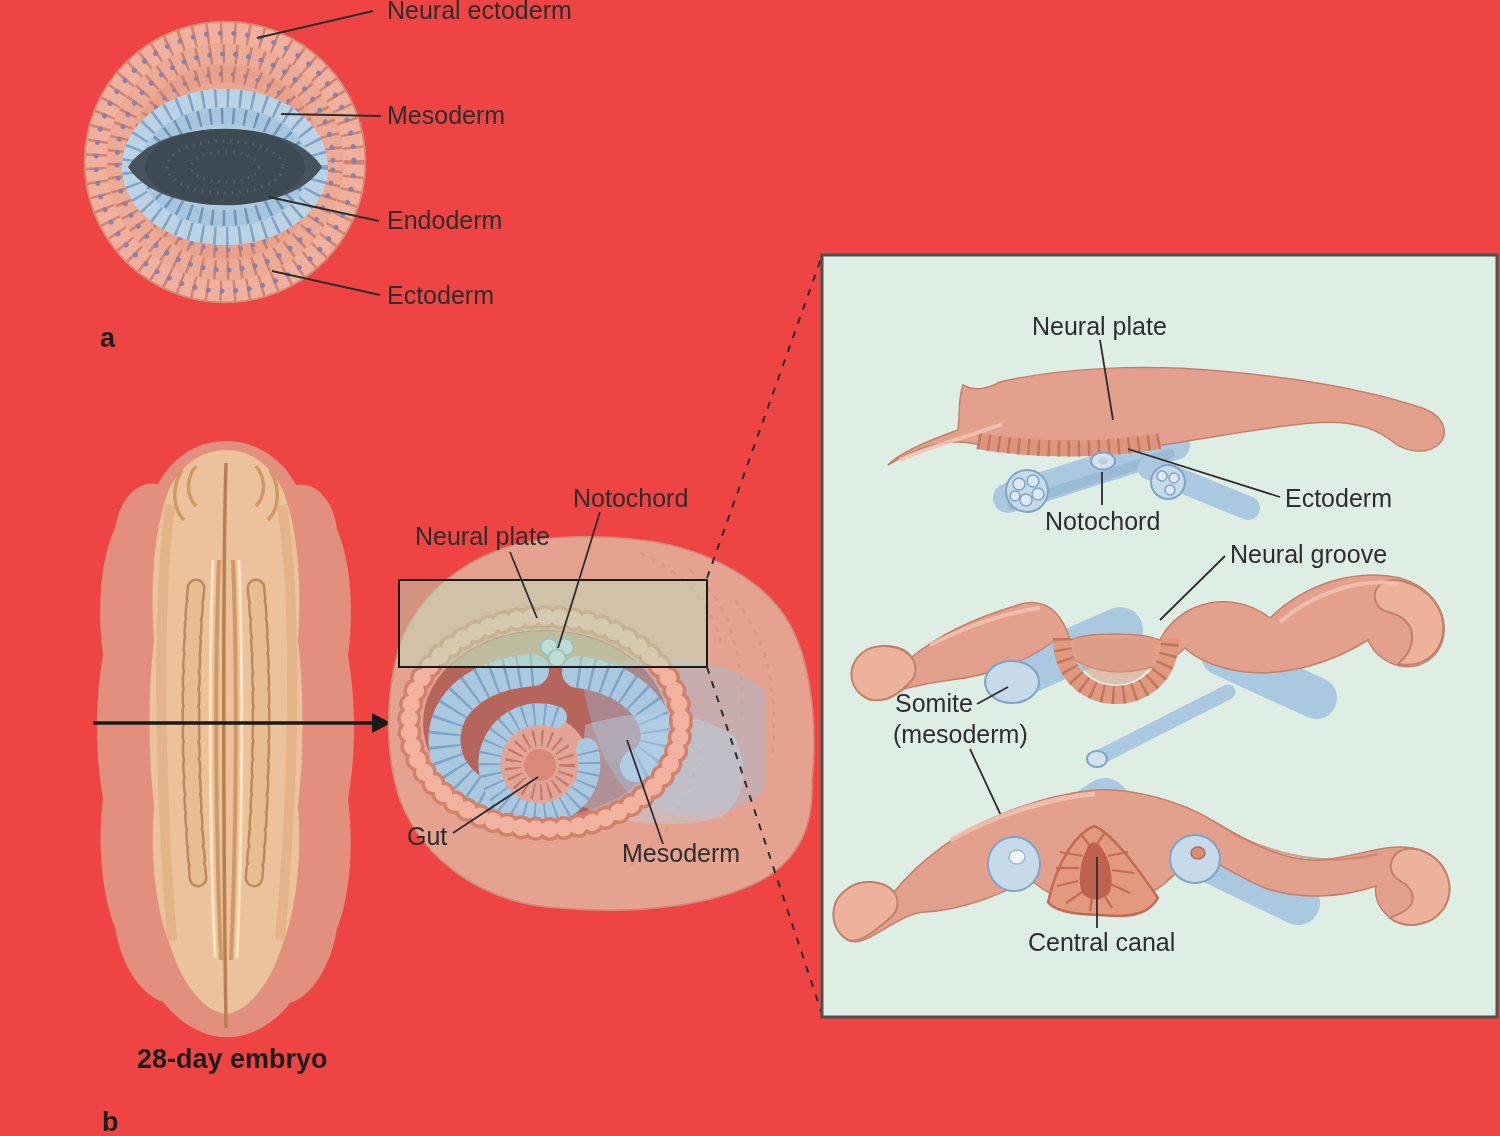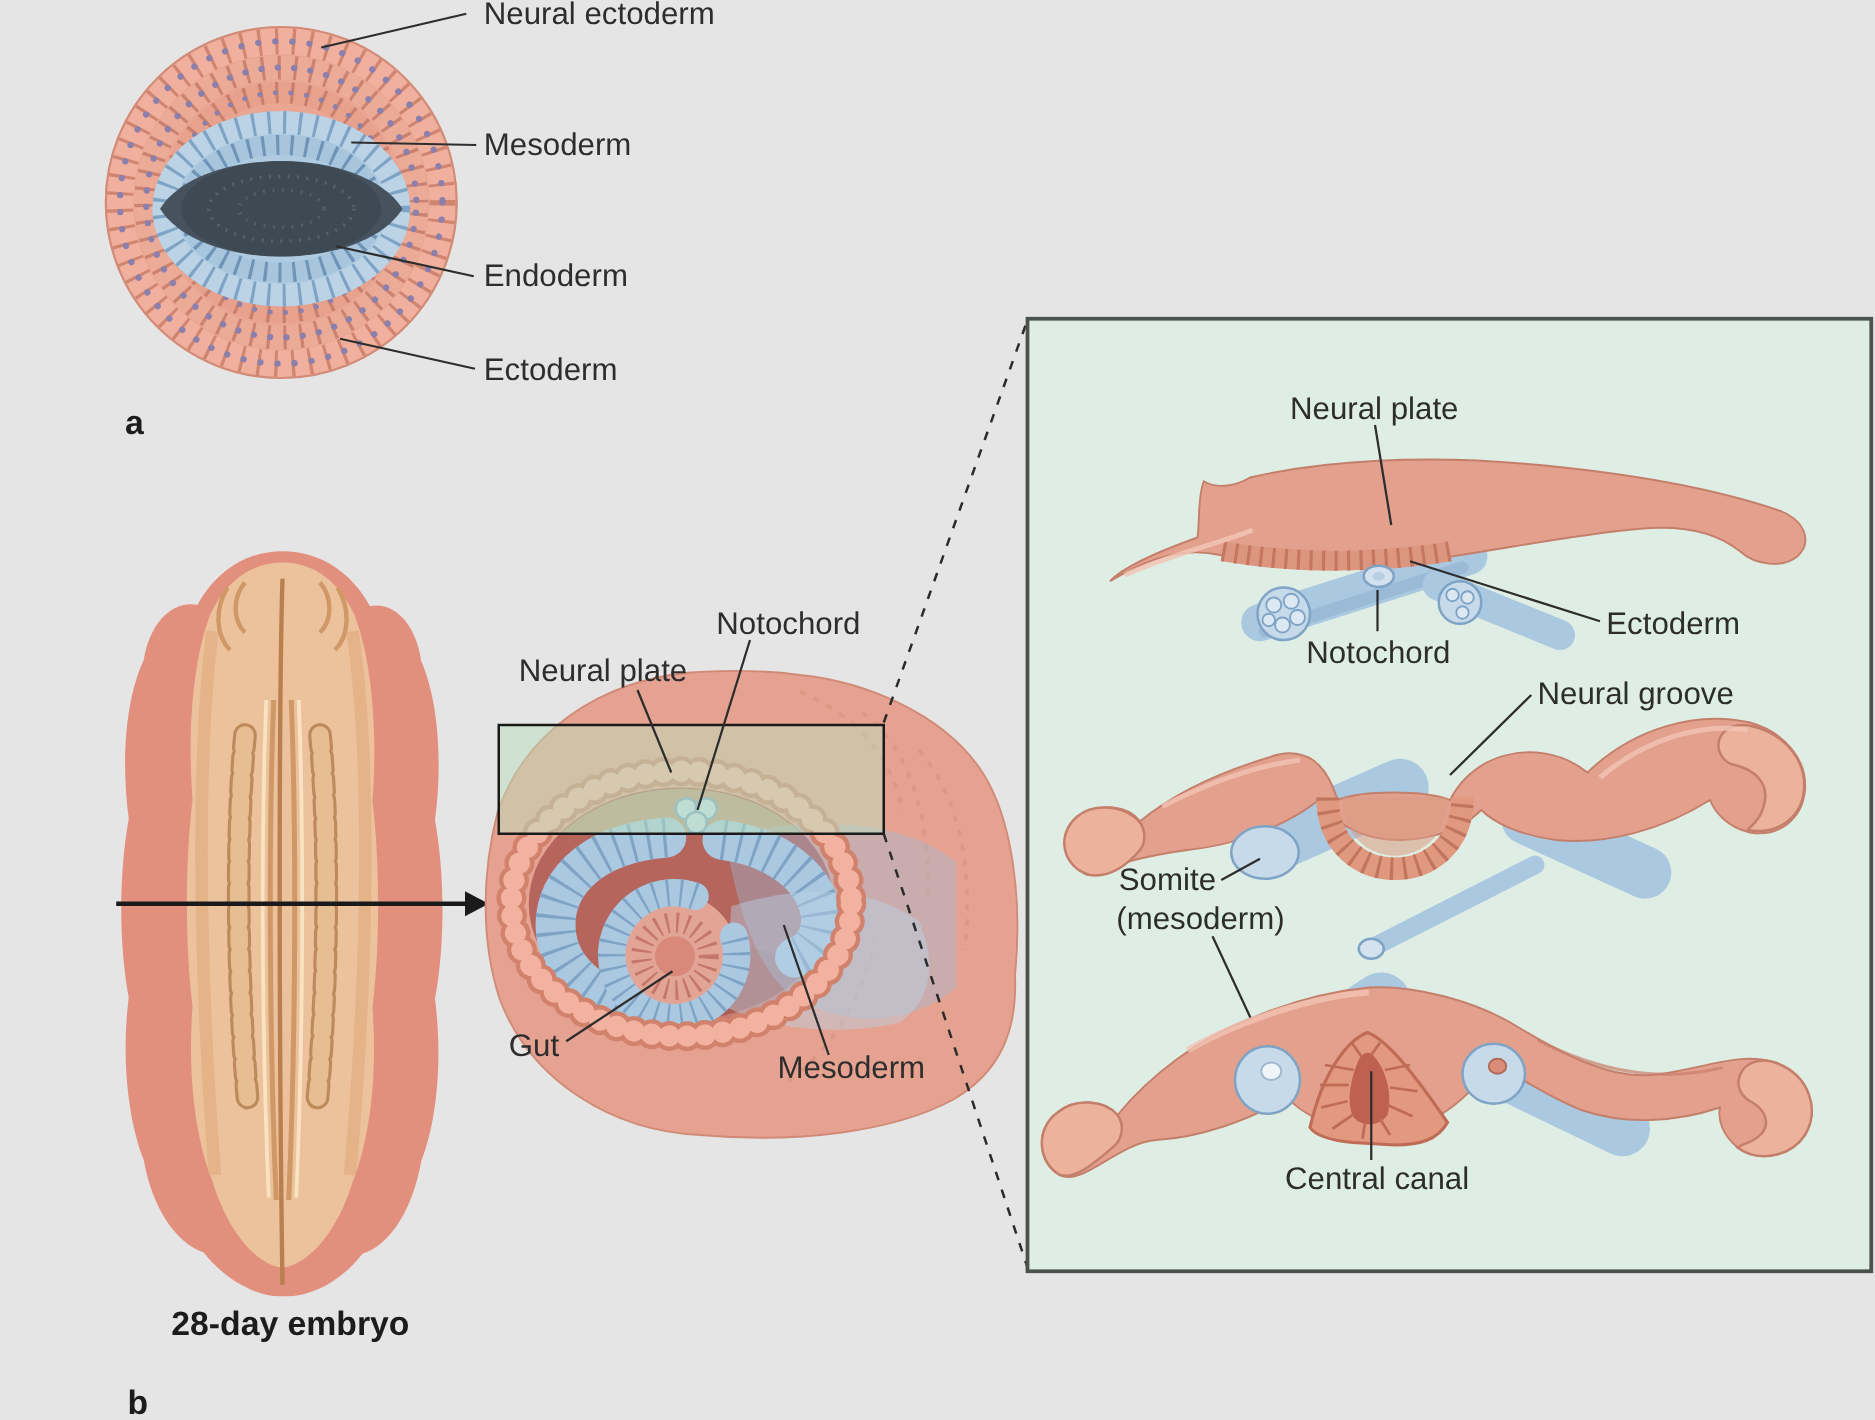--- a/index.html
+++ b/index.html
@@ -1,16 +1,16 @@
 <!DOCTYPE html>
 <html><head>
 <meta charset="utf-8">
 <style>
   html,body{margin:0;padding:0;background:#ffffff;}
-  #canvas{position:relative;width:1500px;height:1136px;background:#e5e5e5;overflow:hidden;
+  #canvas{position:relative;width:1500px;height:1136px;background:#ef4444;overflow:hidden;
           font-family:"Liberation Sans", sans-serif;}
   svg{position:absolute;left:0;top:0;}
   .lbl{font-family:"Liberation Sans", sans-serif;font-size:25px;fill:#2d2d2d;}
   .lbl-bold{font-family:"Liberation Sans", sans-serif;font-size:27px;font-weight:bold;fill:#1c1c1c;}
   .leader{stroke:#2d2d2d;stroke-width:1.8;fill:none;}
 </style>
 </head>
 <body>
 
 <div id="canvas">

